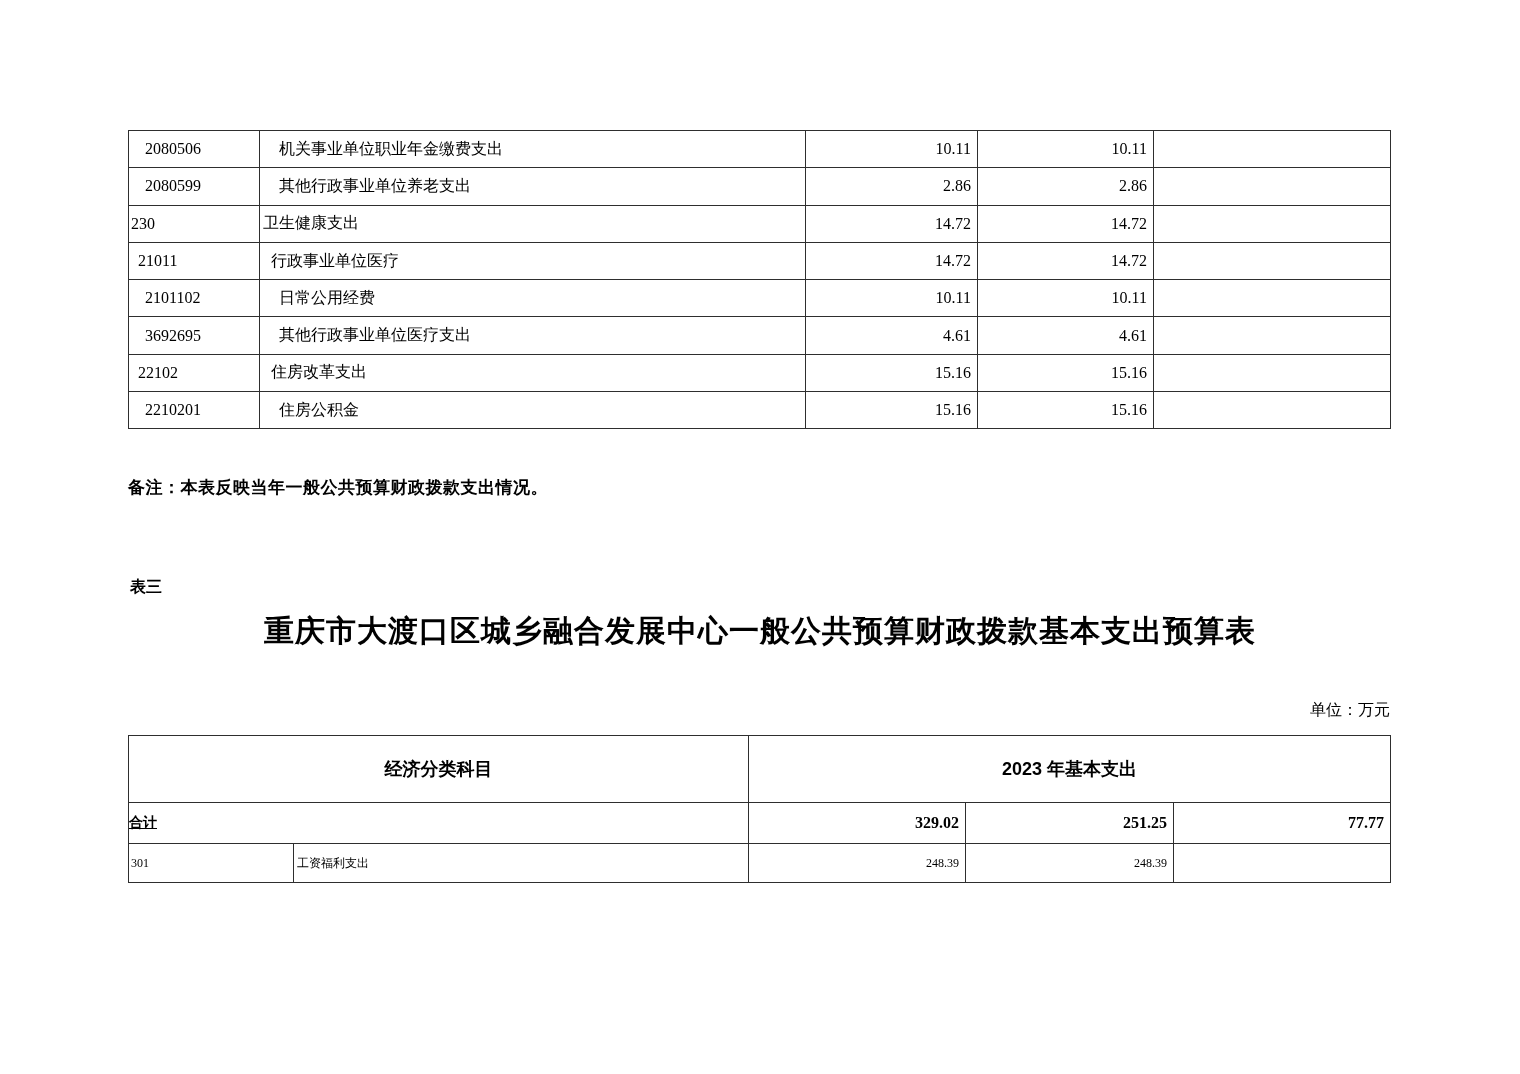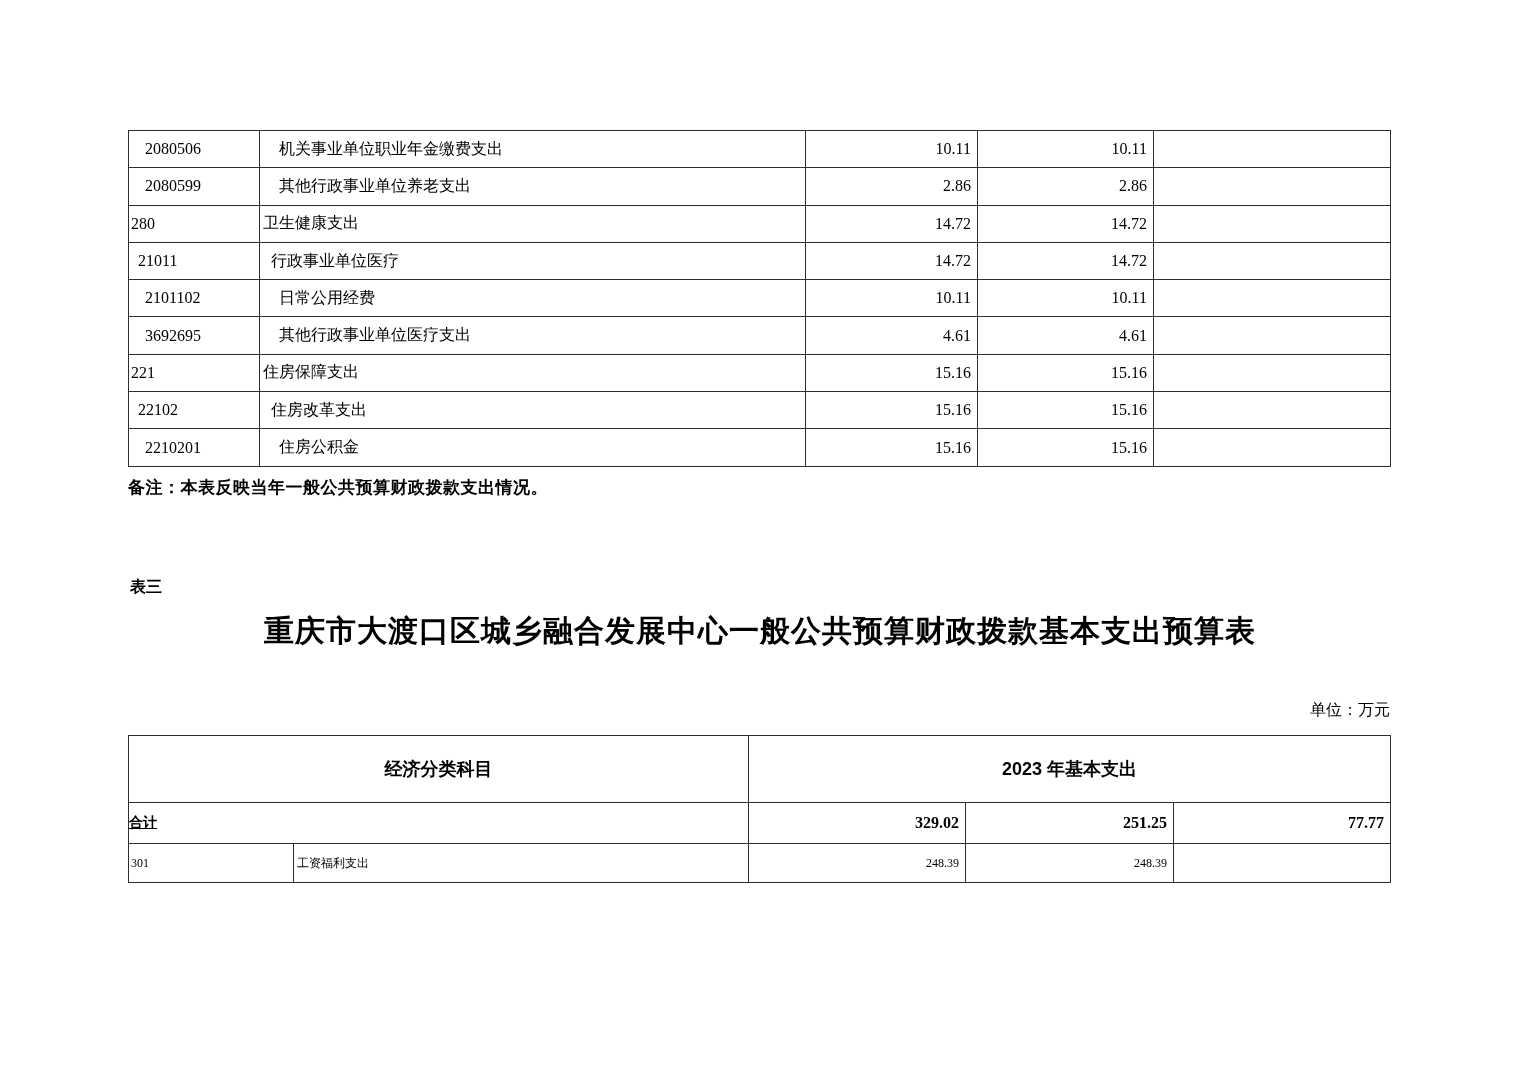--- a/index.html
+++ b/index.html
@@ -68,21 +68,21 @@
       <td></td>
     </tr>
         <tr>
       <td class="cell-code code lvl3">2080599</td>
       <td class="cell-name name lvl3">其他行政事业单位养老支出</td>
       <td class="cell-num">2.86</td>
       <td class="cell-num">2.86</td>
       <td></td>
     </tr>
         <tr>
-      <td class="cell-code code lvl1">280</td>
+      <td class="cell-code code lvl1">230</td>
       <td class="cell-name name lvl1">卫生健康支出</td>
       <td class="cell-num">14.72</td>
       <td class="cell-num">14.72</td>
       <td></td>
     </tr>
         <tr>
       <td class="cell-code code lvl2">21011</td>
       <td class="cell-name name lvl2">行政事业单位医疗</td>
       <td class="cell-num">14.72</td>
       <td class="cell-num">14.72</td>
@@ -93,27 +93,20 @@
       <td class="cell-name name lvl3">日常公用经费</td>
       <td class="cell-num">10.11</td>
       <td class="cell-num">10.11</td>
       <td></td>
     </tr>
         <tr>
       <td class="cell-code code lvl3">3692695</td>
       <td class="cell-name name lvl3">其他行政事业单位医疗支出</td>
       <td class="cell-num">4.61</td>
       <td class="cell-num">4.61</td>
-      <td></td>
-    </tr>
-        <tr>
-      <td class="cell-code code lvl1">221</td>
-      <td class="cell-name name lvl1">住房保障支出</td>
-      <td class="cell-num">15.16</td>
-      <td class="cell-num">15.16</td>
       <td></td>
     </tr>
         <tr>
       <td class="cell-code code lvl2">22102</td>
       <td class="cell-name name lvl2">住房改革支出</td>
       <td class="cell-num">15.16</td>
       <td class="cell-num">15.16</td>
       <td></td>
     </tr>
         <tr>

